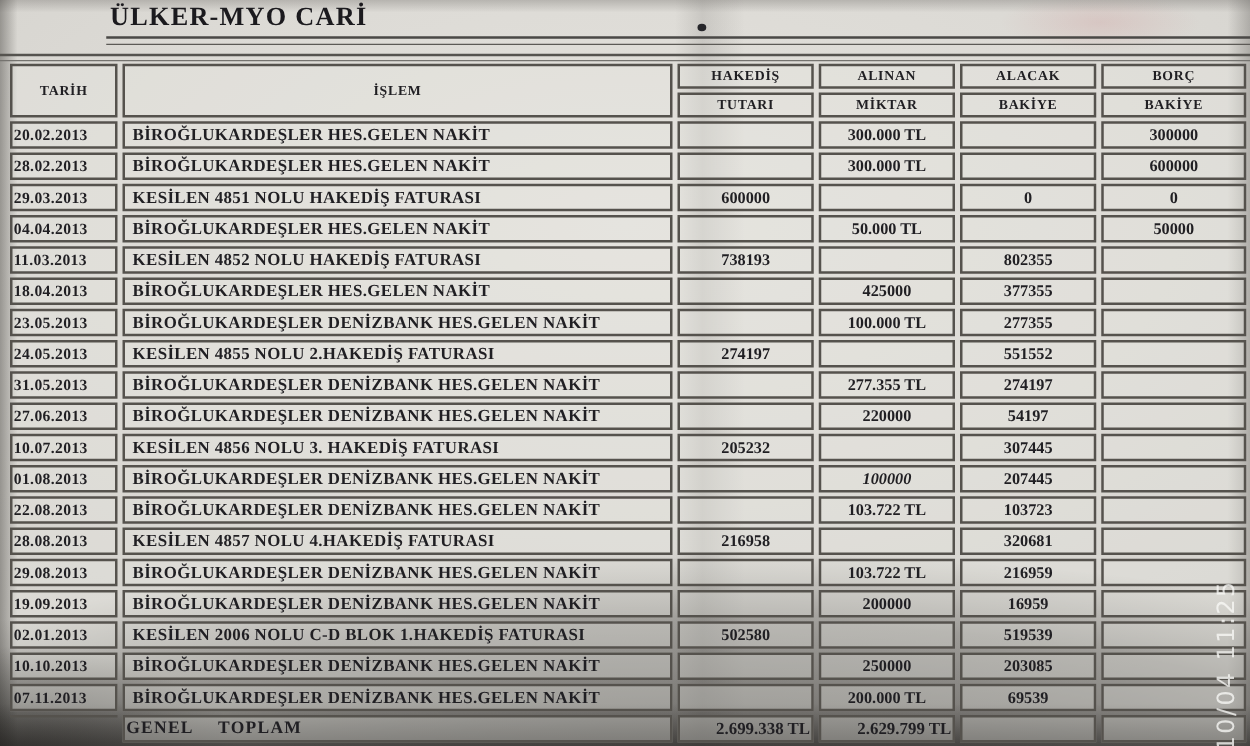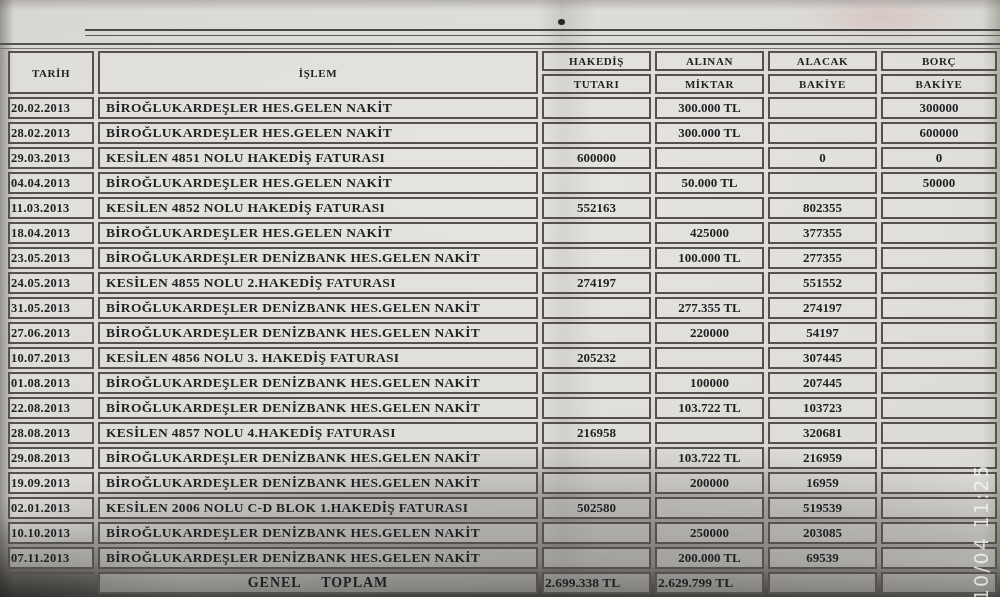--- a/index.html
+++ b/index.html
@@ -46,36 +46,37 @@
     border:2px solid #55524d;height:20px;overflow:hidden;white-space:nowrap;
     color:#201f23;font-weight:bold;vertical-align:middle;
     background:rgba(233,231,226,0.35);
     box-sizing:border-box;
   }
   .ledger td.topline{border:none;border-top:2px solid #55524d;background:transparent;}
   .hdr{font-size:11px;text-align:center;letter-spacing:0.6px;height:22px;margin-left:37px;}
   .c-date{font-size:12.5px;text-align:left;letter-spacing:0.3px;}
   .c-islem{font-size:13.5px;text-align:left;padding-left:6px;letter-spacing:0.3px;}
   .num{font-size:13px;text-align:center;}
-  .italic{}
-  .total-label{font-size:14px;text-align:center;letter-spacing:1px;word-spacing:16px;}
-  .total-num{font-size:13.5px;text-align:left;}
+  .italic{font-style:italic;}
+  .total-label{font-size:14px;letter-spacing:1px;word-spacing:16px;}
+  .total-num{font-size:13.5px;text-align:right;}
   .watermark{
     position:absolute;right:8px;bottom:-4px;height:178px;
     writing-mode:vertical-rl;transform:rotate(180deg);
     font-family:"DejaVu Sans", sans-serif;font-size:19px;letter-spacing:2px;
     color:rgba(248,248,246,0.78);
   }
 </style>
 </head>
 <body>
 
 <div class="stage">
   <div class="paper"></div>
 
+  <div class="title">ÜLKER-MYO CARİ</div>
   <div class="title-rule"></div>
   <div class="page-rule"></div>
   <div class="mark-dot"></div>
 
   <table class="ledger">
     <colgroup>
       <col style="width:86px">
         <col style="width:440px">
       <col style="width:109px">
         <col style="width:109px">
@@ -125,21 +126,21 @@
           <td class="c-date">04.04.2013</td>
           <td class="c-islem">BİROĞLUKARDEŞLER HES.GELEN NAKİT</td>
           <td class="num"></td>
           <td class="num">50.000 TL</td>
           <td class="num"></td>
           <td class="num">50000</td>
         </tr>
         <tr>
           <td class="c-date">11.03.2013</td>
           <td class="c-islem">KESİLEN 4852 NOLU HAKEDİŞ FATURASI</td>
-          <td class="num">552163</td>
+          <td class="num">738193</td>
           <td class="num"></td>
           <td class="num">802355</td>
           <td class="num"></td>
         </tr>
         <tr>
           <td class="c-date">18.04.2013</td>
           <td class="c-islem">BİROĞLUKARDEŞLER HES.GELEN NAKİT</td>
           <td class="num"></td>
           <td class="num">425000</td>
           <td class="num">377355</td>

